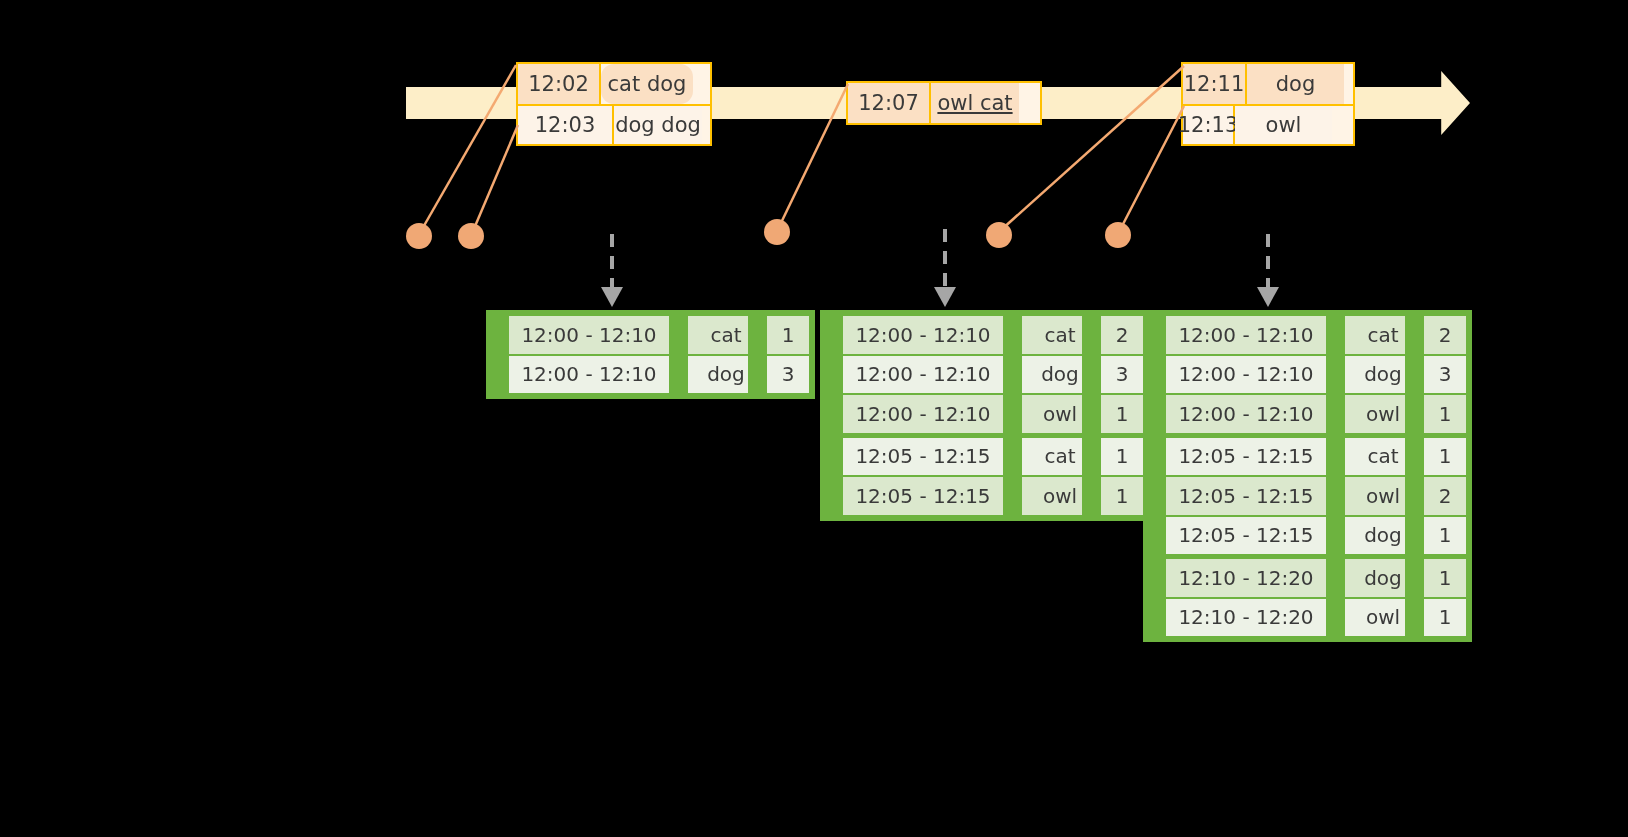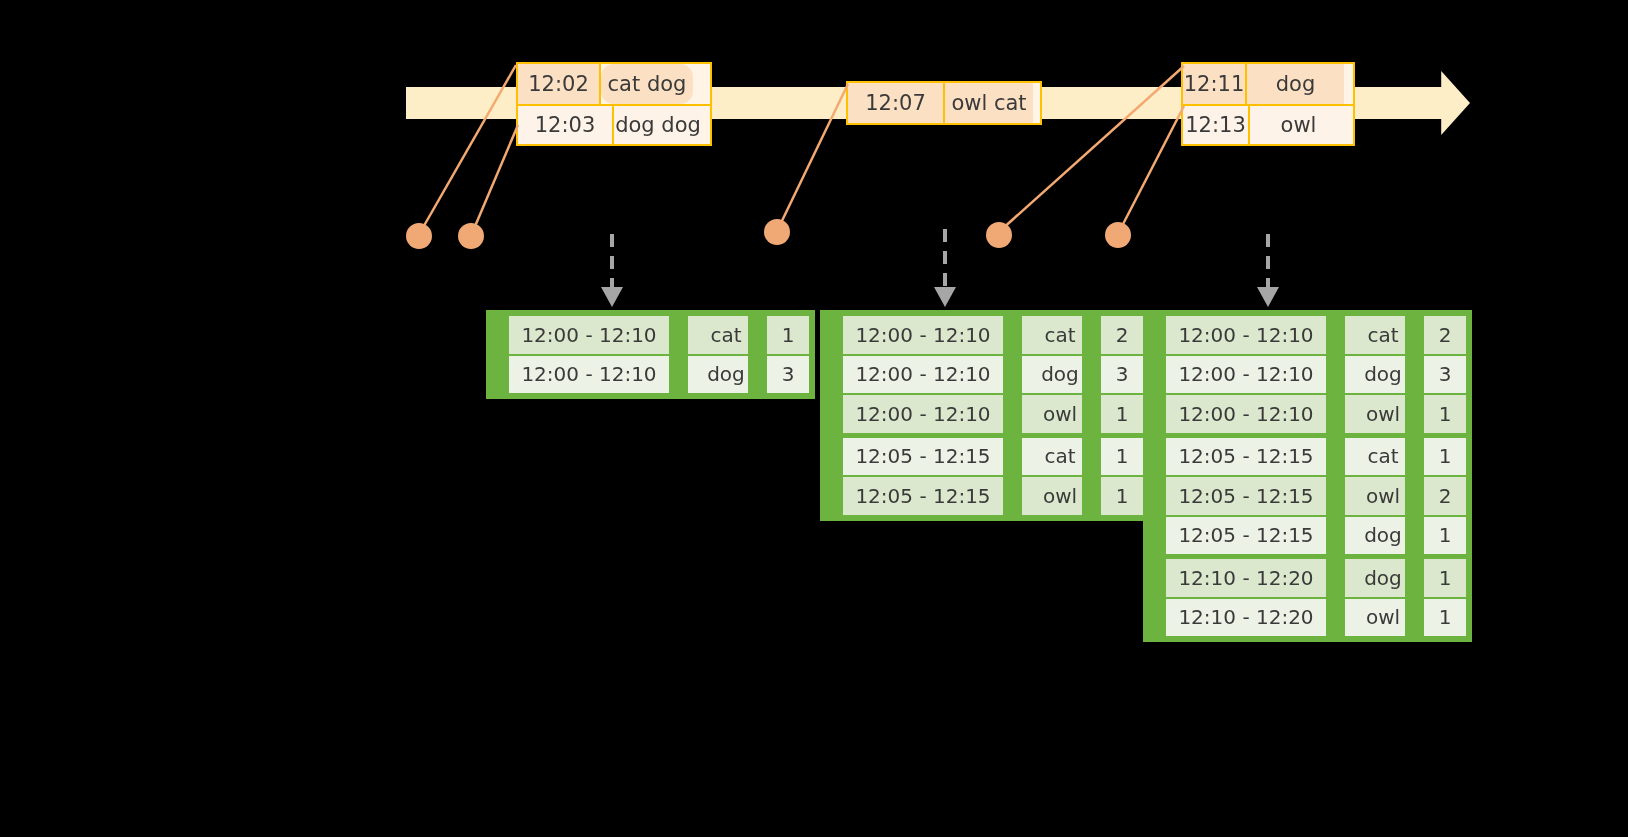--- a/index.html
+++ b/index.html
@@ -135,32 +135,32 @@
       <div class="evt-cell" style="width:92px;border-radius:13px;">cat dog</div>
     </div>
     <div class="evt-row plain">
       <div class="evt-cell time" style="width:96px;">12:03</div>
       <div class="evt-cell" style="width:88px;">dog dog</div>
     </div>
   </div>
 
   <div class="evt-box" style="left:834px; top:81px; width:196px;">
     <div class="evt-row shade">
-      <div class="evt-cell time" style="width:97px;">12:07</div>
-      <div class="evt-cell" style="width:88px;">owl cat</div>
+      <div class="evt-cell time" style="width:83px;">12:07</div>
+      <div class="evt-cell" style="width:88px;text-decoration:underline;">owl cat</div>
     </div>
   </div>
 
   <div class="evt-box" style="left:1169px; top:62px; width:174px;">
     <div class="evt-row shade">
       <div class="evt-cell time" style="width:64px;">12:11</div>
       <div class="evt-cell" style="width:97px;">dog</div>
     </div>
     <div class="evt-row plain">
-      <div class="evt-cell time" style="width:67px;">12:13</div>
+      <div class="evt-cell time" style="width:52px;">12:13</div>
       <div class="evt-cell" style="width:97px;">owl</div>
     </div>
   </div>
 
   <svg class="connectors" viewBox="0 0 1628 837">
 
     <line x1="504" y1="65" x2="409" y2="231" stroke="#f4a971" stroke-width="2.5"></line>
     <line x1="506" y1="125" x2="461" y2="231" stroke="#f4a971" stroke-width="2.5"></line>
     <line x1="836" y1="84" x2="767" y2="227" stroke="#f4a971" stroke-width="2.5"></line>
     <line x1="1172" y1="66" x2="989" y2="230" stroke="#f4a971" stroke-width="2.5"></line>

